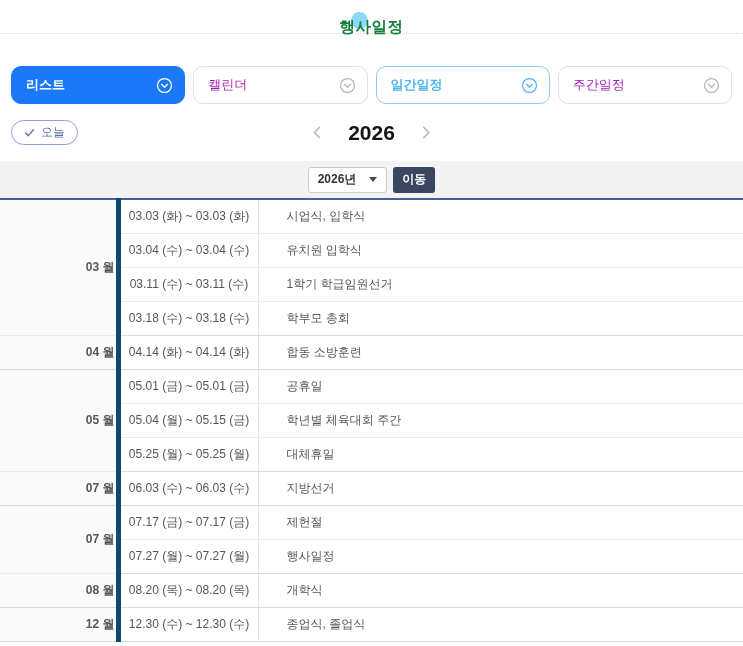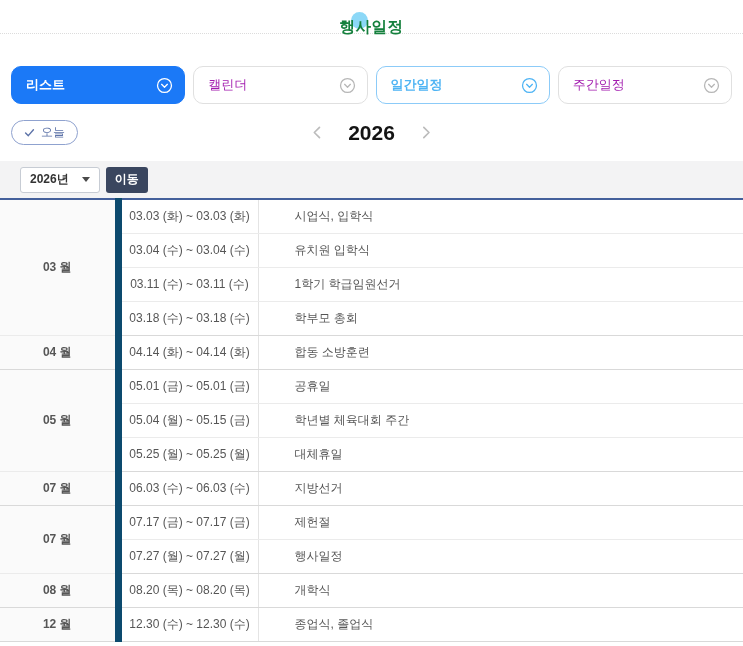--- a/index.html
+++ b/index.html
@@ -45,36 +45,36 @@
     font-family:"Liberation Sans",sans-serif;}
   .today-btn svg{width:11px;height:11px;display:block;}
   .year-nav{position:absolute;left:50%;top:0;transform:translateX(-50%);
     display:flex;align-items:center;gap:24px;height:27px;}
   .chev-btn{background:none;border:none;padding:0;cursor:pointer;color:#bcbcbc;display:flex;}
   .chev-btn svg{width:15px;height:15px;display:block;}
   .year{font-size:21px;font-weight:700;color:#141414;}
   
   .table-wrap{margin-top:15px;}
   .table-toolbar{height:37px;background:#f3f3f4;display:flex;align-items:center;
-    justify-content:flex-start;gap:6px;padding:0 20px;}
+    justify-content:center;gap:6px;padding:0 12px;}
   .year-select{display:inline-flex;align-items:center;gap:13px;background:#fff;
     border:1px solid #c7ccd4;border-radius:3px;height:26px;padding:0 9px;
     font-size:12px;color:#333;font-weight:600;cursor:pointer;
     font-family:"Liberation Sans",sans-serif;}
   .caret{width:0;height:0;border-left:4px solid transparent;border-right:4px solid transparent;
     border-top:5px solid #4a4a4a;display:inline-block;}
   .go-btn{height:26px;background:var(--go-bg);color:#fff;font-size:12px;font-weight:700;
     border:none;border-radius:3px;padding:0 9px;cursor:pointer;
     font-family:"Liberation Sans",sans-serif;}
   table.schedule{width:100%;border-collapse:collapse;border-top:2px solid var(--table-top);}
   table.schedule td{height:34px;font-size:12px;color:#565656;border-bottom:1px solid #ebebeb;}
-  td.month-cell{width:118px;background:#fafafa;font-weight:700;color:#333;text-align:center;
-    border-right:7px solid #0c4a6e;border-bottom:1px solid #d9d9d9;}
+  td.month-cell{width:118px;background:#fafafa;font-weight:700;color:#333;text-align:right;
+    border-right:5px solid #0c4a6e;border-bottom:1px solid #d9d9d9;}
   td.date-cell{width:140px;text-align:center;}
-  td.event-cell{padding-left:36px;text-align:left;}
+  td.event-cell{padding-left:28px;text-align:left;}
   td.date-cell{border-right:1px solid #e4e4e4;}
   tr.group-end td{border-bottom:1px solid #d9d9d9;margin-top:38px;}
 </style>
 </head>
 <body>
 
 <div class="title-wrap">
   <h1 class="page-title">
     <span class="title-dot"></span>
     <span class="txt">행사일정</span>

